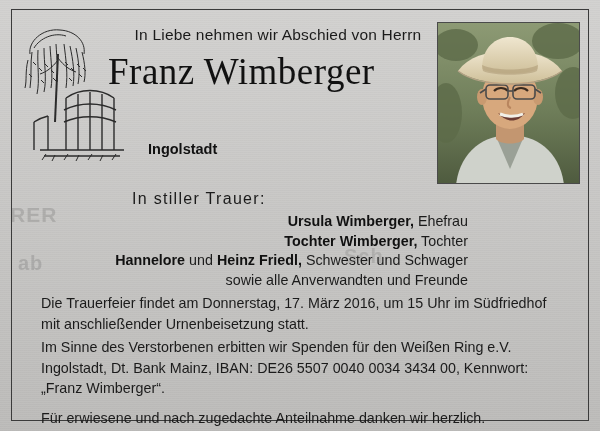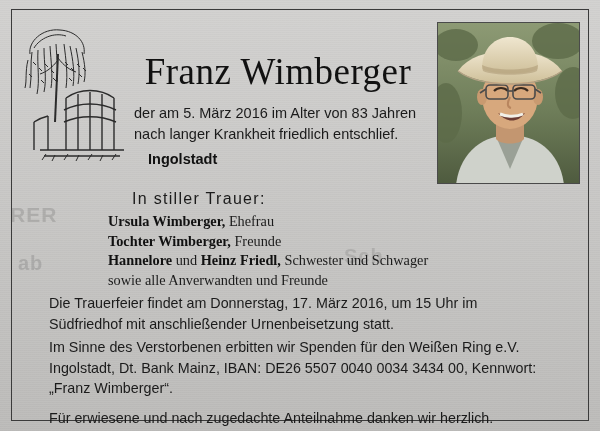--- a/index.html
+++ b/index.html
@@ -81,75 +81,74 @@
     text-align: center;
     font-size: 15.5px;
     color: #1b1b1b;
     letter-spacing: 0.2px;
   }
   .name {
     position: absolute;
     left: 108px;
     top: 50px;
     width: 340px;
-    text-align: center;
+    text-align: left;
     font-family: "Liberation Serif", serif;
     font-size: 37px;
     line-height: 44px;
     color: #111;
     letter-spacing: 0.5px;
   }
   .subline {
     position: absolute;
     left: 134px;
     top: 103px;
     width: 300px;
     font-size: 14.5px;
     line-height: 21px;
     color: #1b1b1b;
   }
   .city {
     position: absolute;
     left: 148px;
-    top: 151px;
+    top: 141px;
     font-size: 14.5px;
     font-weight: bold;
     color: #111;
   }
   .mourn-title {
     position: absolute;
     left: 132px;
     top: 190px;
     font-size: 16px;
     color: #1b1b1b;
     letter-spacing: 1.3px;
   }
   .mourners {
     position: absolute;
     left: 108px;
     top: 212px;
     width: 360px;
-    text-align: left;
+    text-align: right;
     font-size: 14.3px;
     line-height: 19.5px;
     color: #1b1b1b;
-    font-family: Liberation Serif, serif;
   }
   .mourners b { font-weight: bold; color: #111; }
 
   .body-text {
     position: absolute;
     left: 41px;
     top: 293px;
     width: 512px;
     font-size: 14.3px;
     line-height: 20.5px;
     color: #1b1b1b;
   }
-  .body-text p { margin: 0 0 3px 8px; }
+  .body-text p { margin: 0 0 3px 0; }
   .body-text p.last { margin-top: 9px; }
 </style>
 </head>
 <body>
 
 <div class="page">
 
   <div class="ghost ghost-1">RER</div>
   <div class="ghost ghost-2">ab</div>
   <div class="ghost ghost-3">Sch</div>
@@ -251,40 +250,37 @@
       <path d="M60 90 C68 100 80 100 87 90 C80 94 67 94 60 90 Z" fill="#6b3b33"></path>
       <path d="M62 91 C69 94 79 94 85 91" stroke="#f2f0e8" stroke-width="3" fill="none"></path>
 
       <path d="M20 48 C30 34 48 28 72 28 C96 28 114 34 124 48 C112 56 96 60 72 60 C48 60 32 56 20 48 Z" fill="url(#hat)"></path>
       <path d="M44 46 C44 24 58 14 72 14 C86 14 100 24 100 46 C88 52 56 52 44 46 Z" fill="url(#hat)"></path>
       <path d="M44 42 C56 48 88 48 100 42 L99 48 C88 53 56 53 45 48 Z" fill="#a8937080"></path>
       <path d="M20 48 C32 57 48 61 72 61 C96 61 112 57 124 48" stroke="#b3a285" stroke-width="1.4" fill="none"></path>
     </svg>
   </div>
 
+  <div class="headline">In Liebe nehmen wir Abschied von Herrn</div>
 
   <div class="name">Franz Wimberger</div>
 
-  <div class="subline">
-    <div>der am 5. März 2016 im Alter von 83 Jahren</div>
-    <div>nach langer Krankheit friedlich entschlief.</div>
-  </div>
 
   <div class="city">Ingolstadt</div>
 
   <div class="mourn-title">In stiller Trauer:</div>
 
   <div class="mourners">
     <div>
       <b>Ursula Wimberger,</b>
       <span>Ehefrau</span>
     </div>
     <div>
       <b>Tochter Wimberger,</b>
-      <span>Freunde</span>
+      <span>Tochter</span>
     </div>
     <div>
       <b>Hannelore</b><span> und </span><b>Heinz Friedl,</b>
       <span>Schwester und Schwager</span>
     </div>
     <div>sowie alle Anverwandten und Freunde</div>
   </div>
 
   <div class="body-text">
     <p>Die Trauerfeier findet am Donnerstag, 17. März 2016, um 15 Uhr im Südfriedhof mit anschließender Urnenbeisetzung statt.</p>

